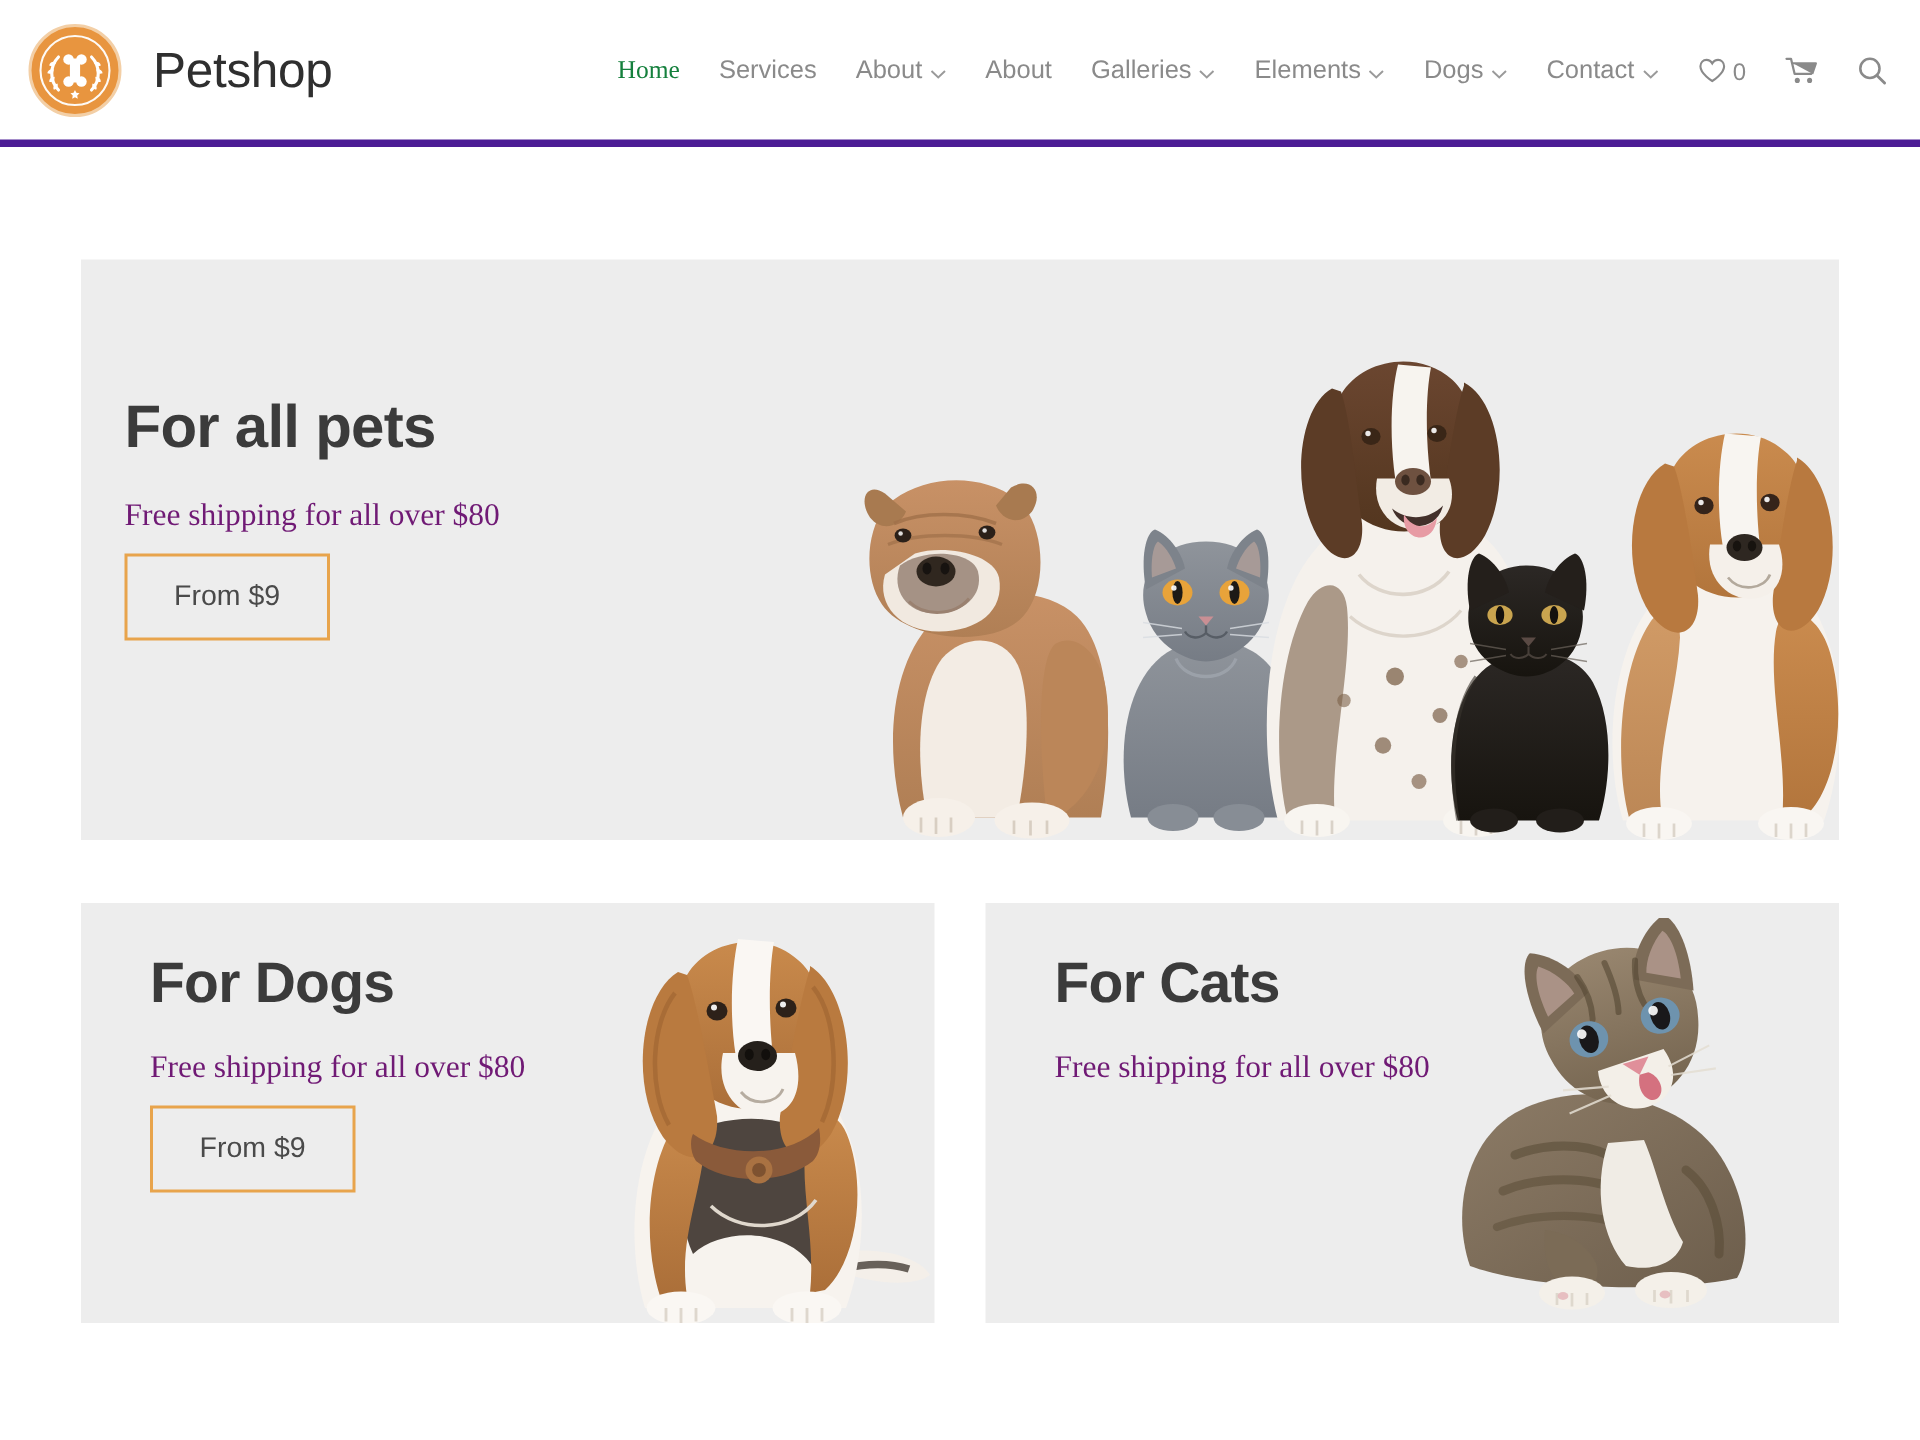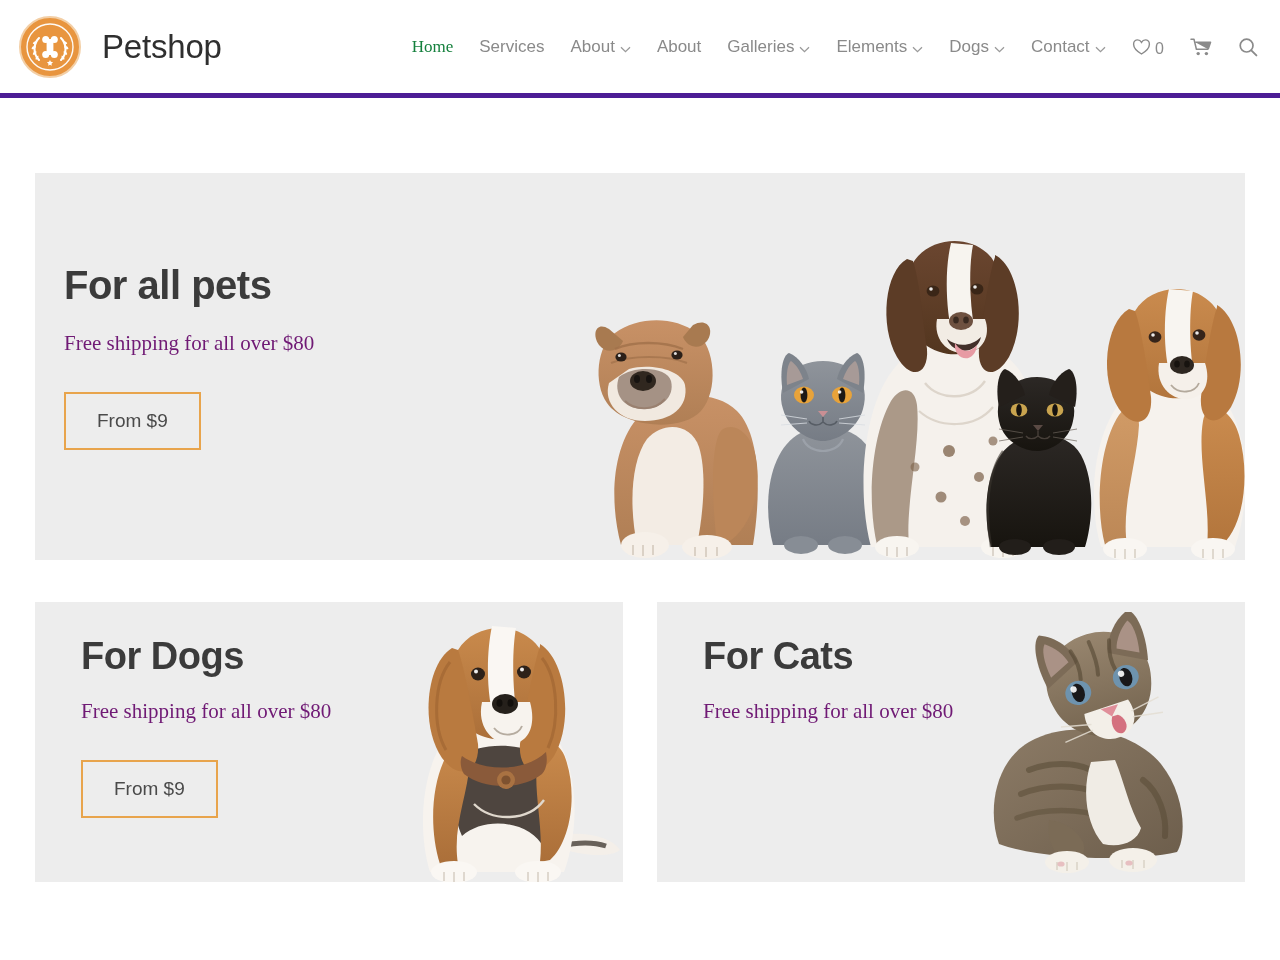--- a/index.html
+++ b/index.html
@@ -44,21 +44,21 @@
   .caret { display: block; margin-top: 2px; }
 
   .actions {
     position: absolute; right: 22px; top: 0; height: 98px;
     display: flex; align-items: center; gap: 26px;
   }
   .action { display: flex; align-items: center; gap: 4px; cursor: pointer; color: #8a8a8a; }
   .wish-count { font-size: 16px; color: #8a8a8a; }
 
   
-  .main { width: 1280px; padding: 0 35px; }
+  .main { width: 1280px; padding: 0 54px; }
 
   .card {
     position: relative;
     background: #ededed;
     overflow: hidden;
   }
   .hero { height: 387px; margin-top: 75px; }
   .row { display: flex; gap: 34px; margin-top: 42px; }
   .col-card { flex: 1; height: 280px; }
 
@@ -71,21 +71,21 @@
     letter-spacing: -0.5px; line-height: 1;
   }
   .col-card .card-title { font-size: 38px; }
   .card-sub {
     margin-top: 26px;
     font-family: "Liberation Serif", serif;
     font-size: 21px; color: #701a75;
   }
   .col-card .card-sub { margin-top: 24px; }
   .price-btn {
-    display: inline-block; margin-top: 36px;
+    display: inline-block; margin-top: 13px;
     padding: 16px 31px;
     border: 2px solid #e8a44c;
     background: transparent;
     font-family: "Liberation Sans", sans-serif;
     font-size: 19px; color: #4a4a4a;
     cursor: pointer;
   }
 
   .card-art { position: absolute; z-index: 1; }
   .hero .card-art { right: 0px; bottom: 0; width: 660px; height: 345px; }

